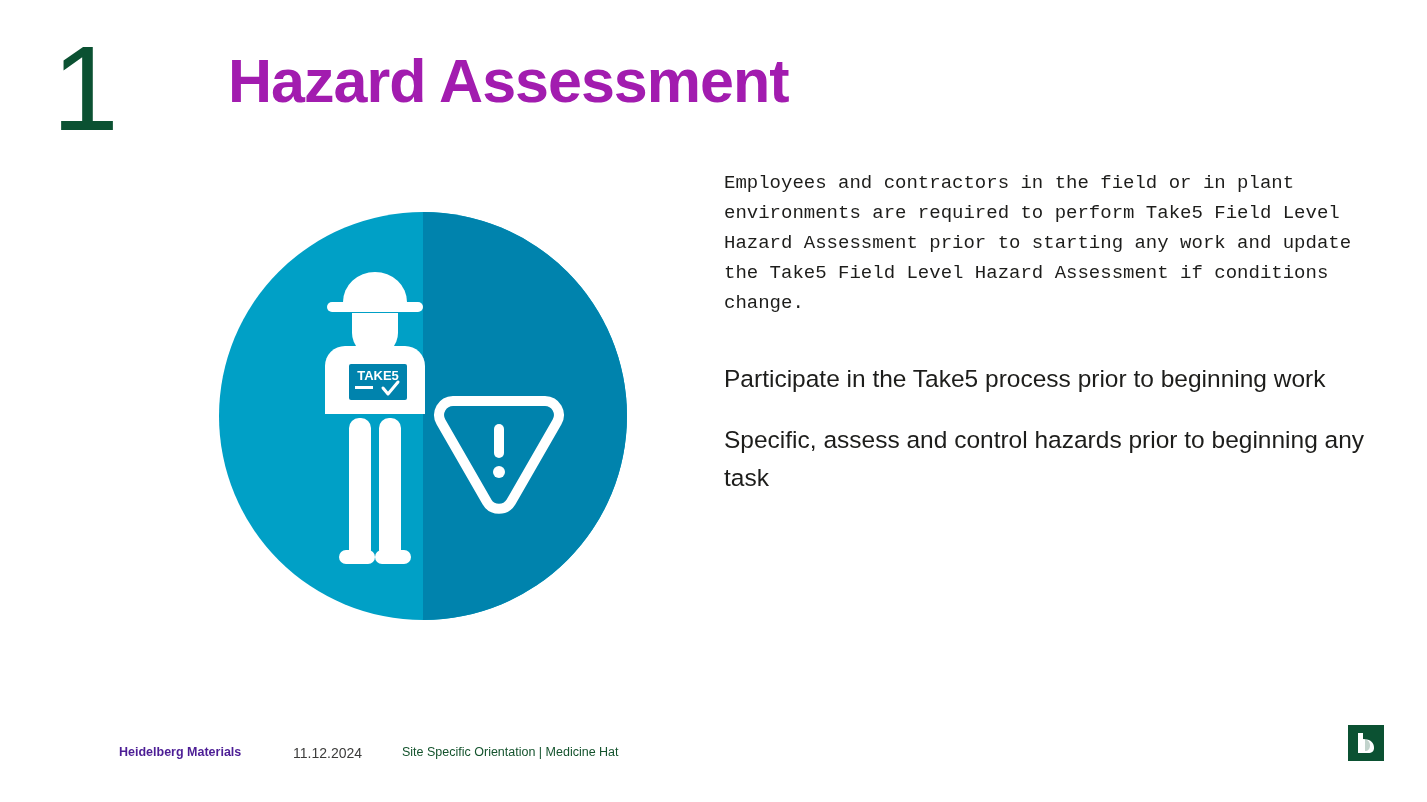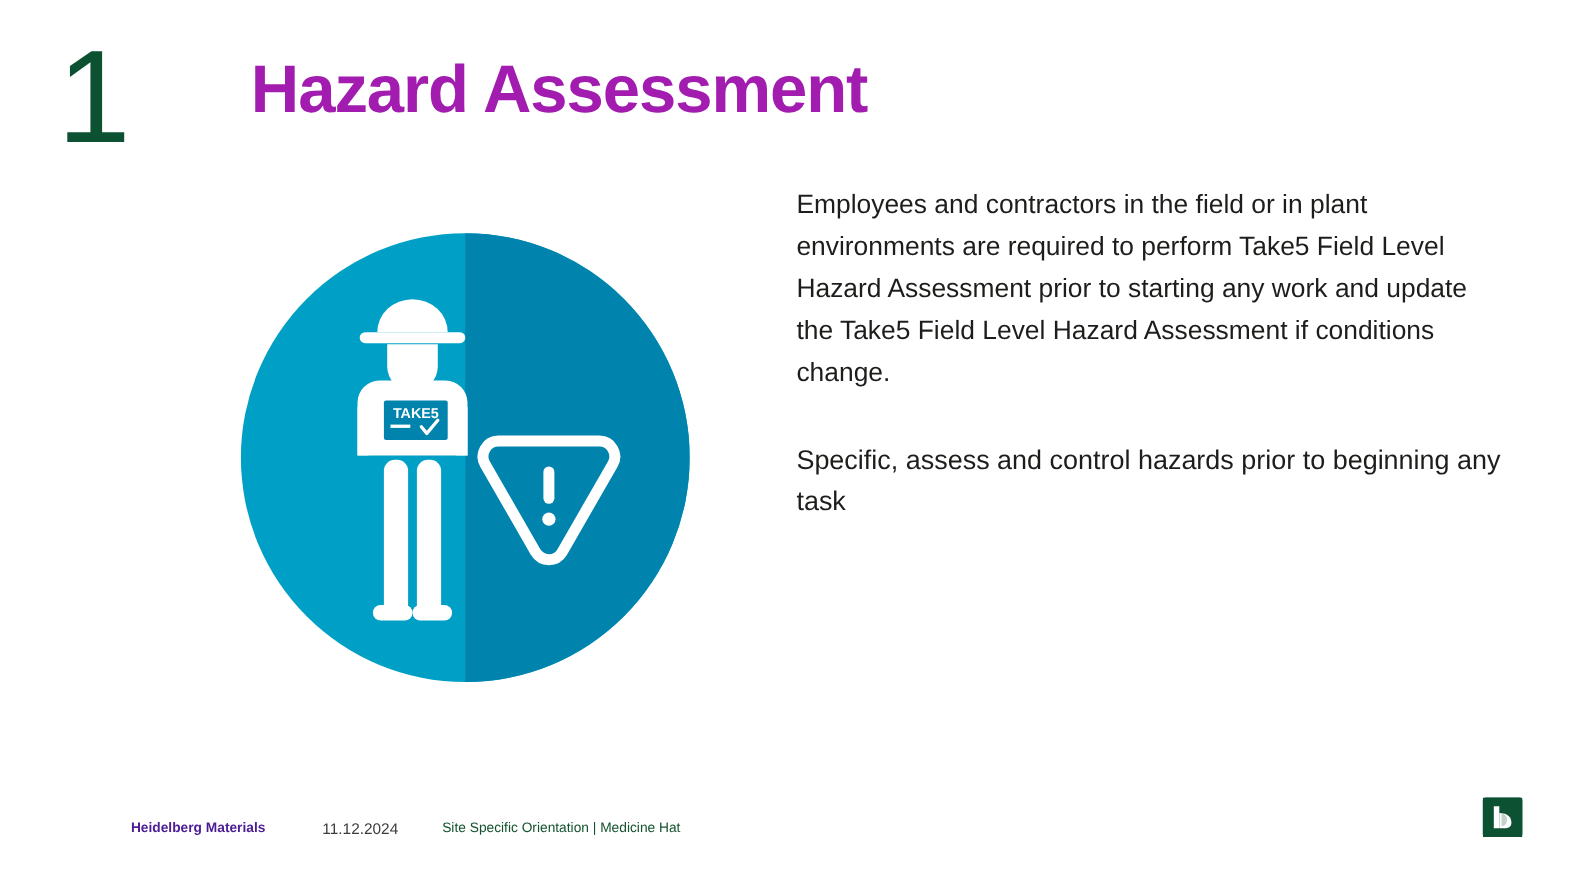--- a/index.html
+++ b/index.html
@@ -75,24 +75,25 @@
   }
 
   
   .body-col {
     position: absolute;
     left: 724px;
     top: 168px;
     width: 648px;
   }
   .para {
-    font-size: 24px;
+    font-size: 19px;
     line-height: 1.58;
     color: #1d1d1b;
     margin: 0;
+    font-family: Liberation Mono, monospace;
   }
   .spacer-lg { height: 42px; }
   .you-must {
     font-size: 24.5px;
     font-weight: bold;
     color: #1d1d1b;
     margin: 0 0 26px 0;
   }
   .bullet {
     font-size: 24.5px;
@@ -187,20 +188,21 @@
       <g fill="#ffffff">
         <rect x="275" y="212" width="10" height="34" rx="5"></rect>
         <circle cx="280" cy="260" r="6"></circle>
       </g>
     </svg>
   </div>
 
   <div class="body-col">
     <p class="para">Employees and contractors in the field or in plant environments are required to perform Take5 Field Level Hazard Assessment prior to starting any work and update the Take5 Field Level Hazard Assessment if conditions change.</p>
     <div class="spacer-lg"></div>
+    <p class="bullet">Participate in the Take5 process prior to beginning work</p>
     <p class="bullet">Specific, assess and control hazards prior to beginning any task</p>
   </div>
 
   <div class="footer-brand">Heidelberg Materials</div>
   <div class="footer-date">11.12.2024</div>
   <div class="footer-ref">Site Specific Orientation | Medicine Hat</div>
 
   <div class="logo">
     <svg width="36" height="36" viewBox="0 0 36 36" aria-hidden="true">
       <rect x="0" y="0" width="36" height="36" fill="#0b5132"></rect>

